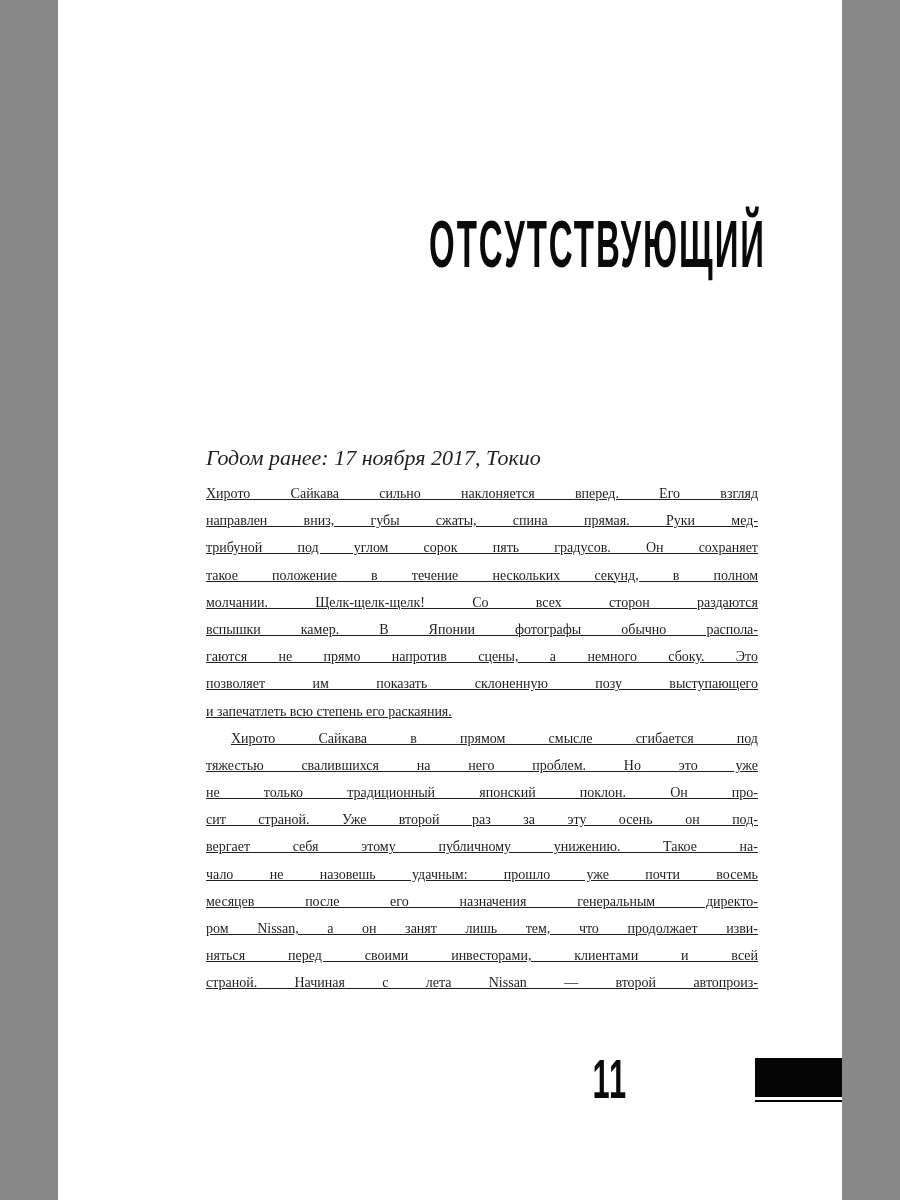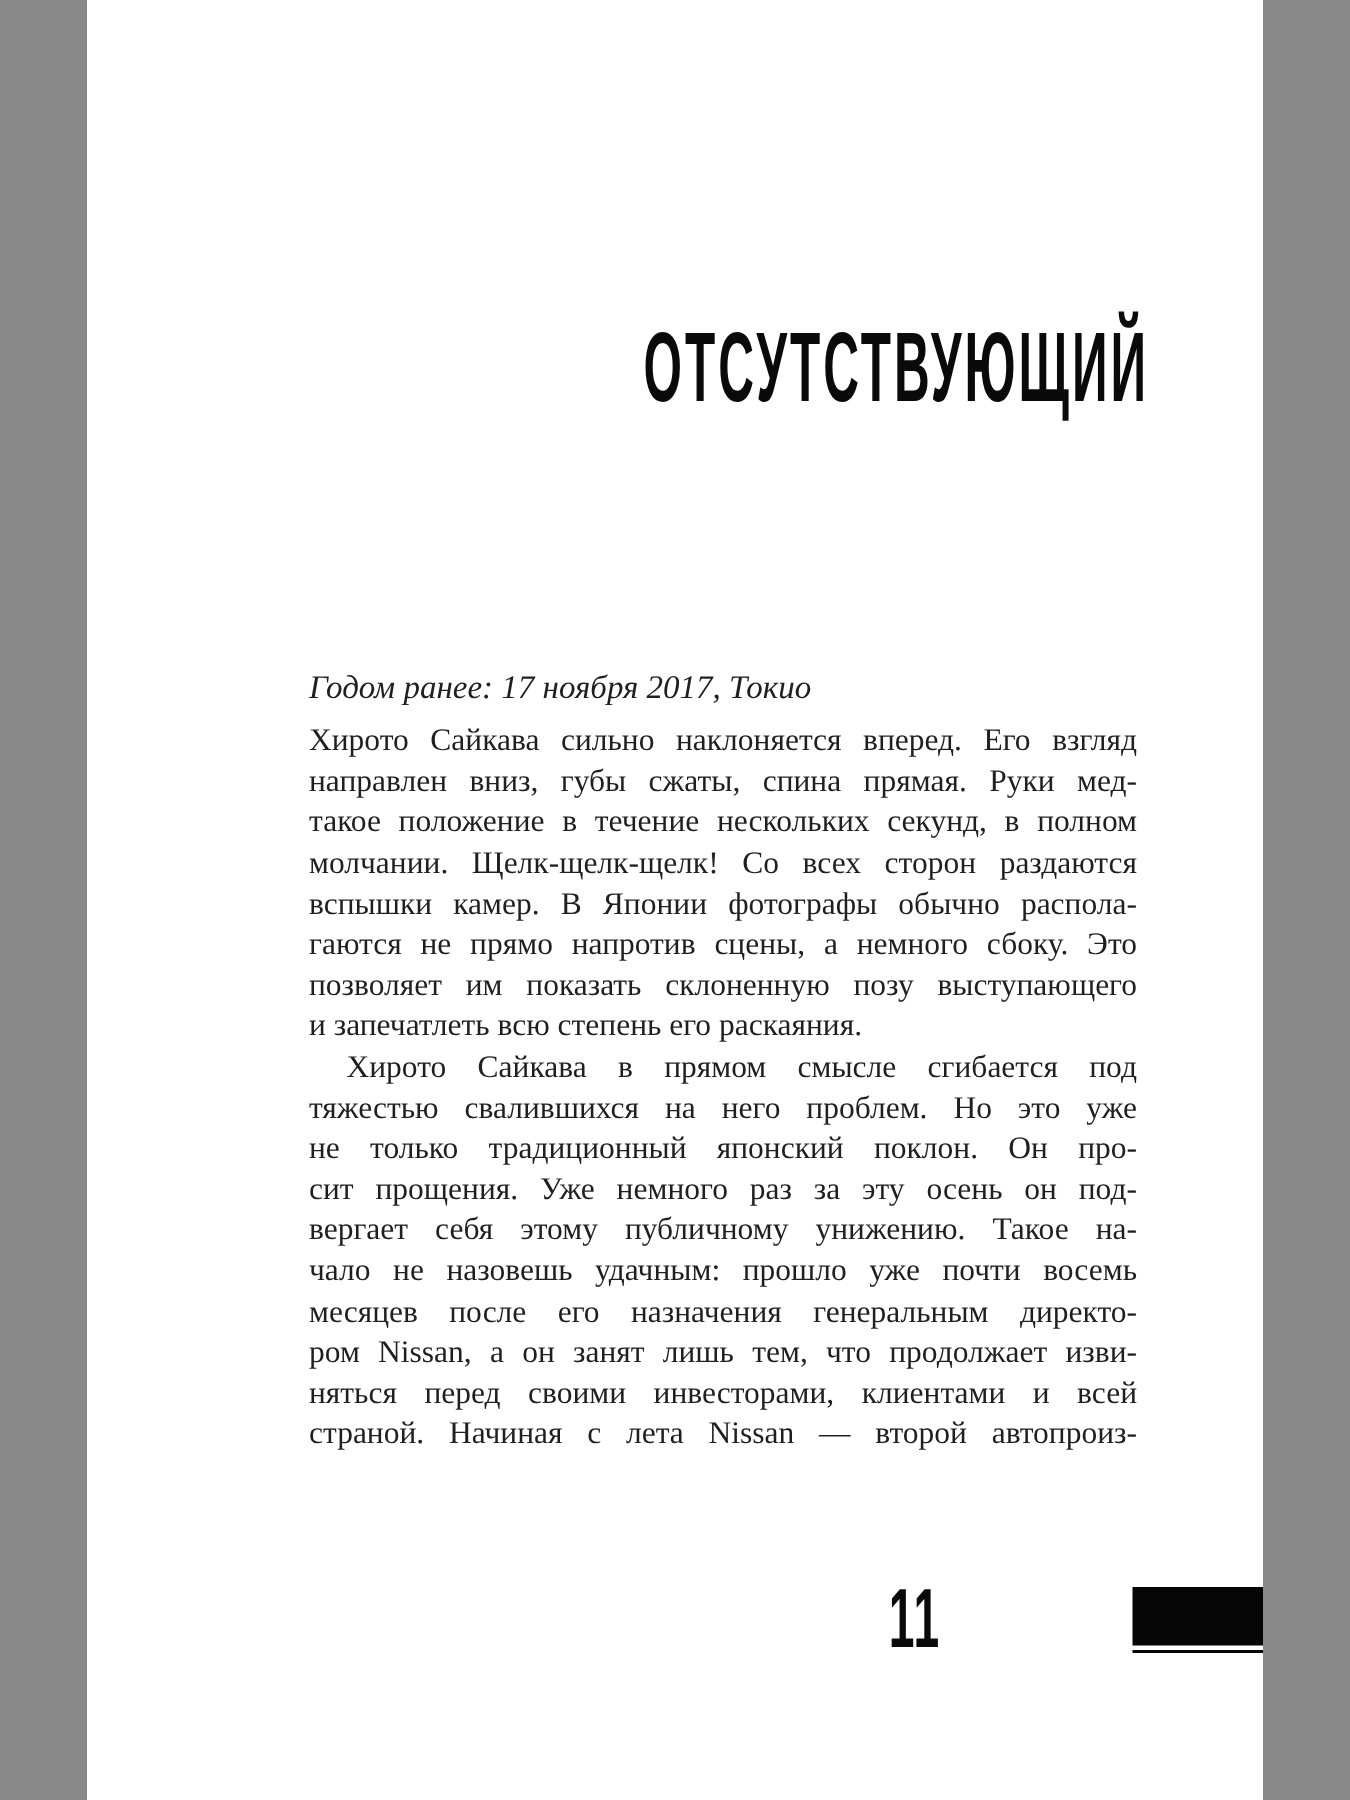--- a/index.html
+++ b/index.html
@@ -41,25 +41,26 @@
     position:absolute;top:444px;left:0;margin:0;
     font-style:italic;
     font-size:22px;line-height:28px;
     color:var(--text);
     white-space:nowrap;
   }
   .body{
     position:absolute;top:480px;left:0;width:552px;
   }
   .line{
-    font-size:21px;
+    font-size:14px;
     line-height:27.2px;height:27.2px;overflow:hidden;
     color:var(--text);
     text-align:justify;
     text-align-last:justify;
+    text-decoration:underline;
   }
   .line.para-end{text-align-last:left;}
   .line.indent{text-indent:25px;}
   .pagenum{
     position:absolute;top:1051px;right:215px;margin:0;
     font-family:"Liberation Sans",sans-serif;
     font-weight:700;
     font-size:56px;line-height:1;
     letter-spacing:2px;
     color:var(--title);
@@ -84,30 +85,31 @@
   <div class="artifact"></div>
 
   <div class="content">
     <h1 class="title">ОТСУТСТВУЮЩИЙ</h1>
 
     <p class="dateline">Годом ранее: 17 ноября 2017, Токио</p>
 
     <div class="body">
         <div class="line">Хирото Сайкава сильно наклоняется вперед. Его взгляд</div>
         <div class="line">направлен вниз, губы сжаты, спина прямая. Руки мед-</div>
+        <div class="line">трибуной под углом сорок пять градусов. Он сохраняет</div>
         <div class="line">такое положение в течение нескольких секунд, в полном</div>
         <div class="line">молчании. Щелк-щелк-щелк! Со всех сторон раздаются</div>
         <div class="line">вспышки камер. В Японии фотографы обычно распола-</div>
         <div class="line">гаются не прямо напротив сцены, а немного сбоку. Это</div>
         <div class="line">позволяет им показать склоненную позу выступающего</div>
         <div class="line para-end">и запечатлеть всю степень его раскаяния.</div>
         <div class="line indent">Хирото Сайкава в прямом смысле сгибается под</div>
         <div class="line">тяжестью свалившихся на него проблем. Но это уже</div>
         <div class="line">не только традиционный японский поклон. Он про-</div>
-        <div class="line">сит прощения. Уже немного раз за эту осень он под-</div>
+        <div class="line">сит страной. Уже второй раз за эту осень он под-</div>
         <div class="line">вергает себя этому публичному унижению. Такое на-</div>
         <div class="line">чало не назовешь удачным: прошло уже почти восемь</div>
         <div class="line">месяцев после его назначения генеральным директо-</div>
         <div class="line">ром Nissan, а он занят лишь тем, что продолжает изви-</div>
         <div class="line">няться перед своими инвесторами, клиентами и всей</div>
         <div class="line">страной. Начиная с лета Nissan — второй автопроиз-</div>
       </div>
   </div>
 
   <span class="pagenum">11</span>

